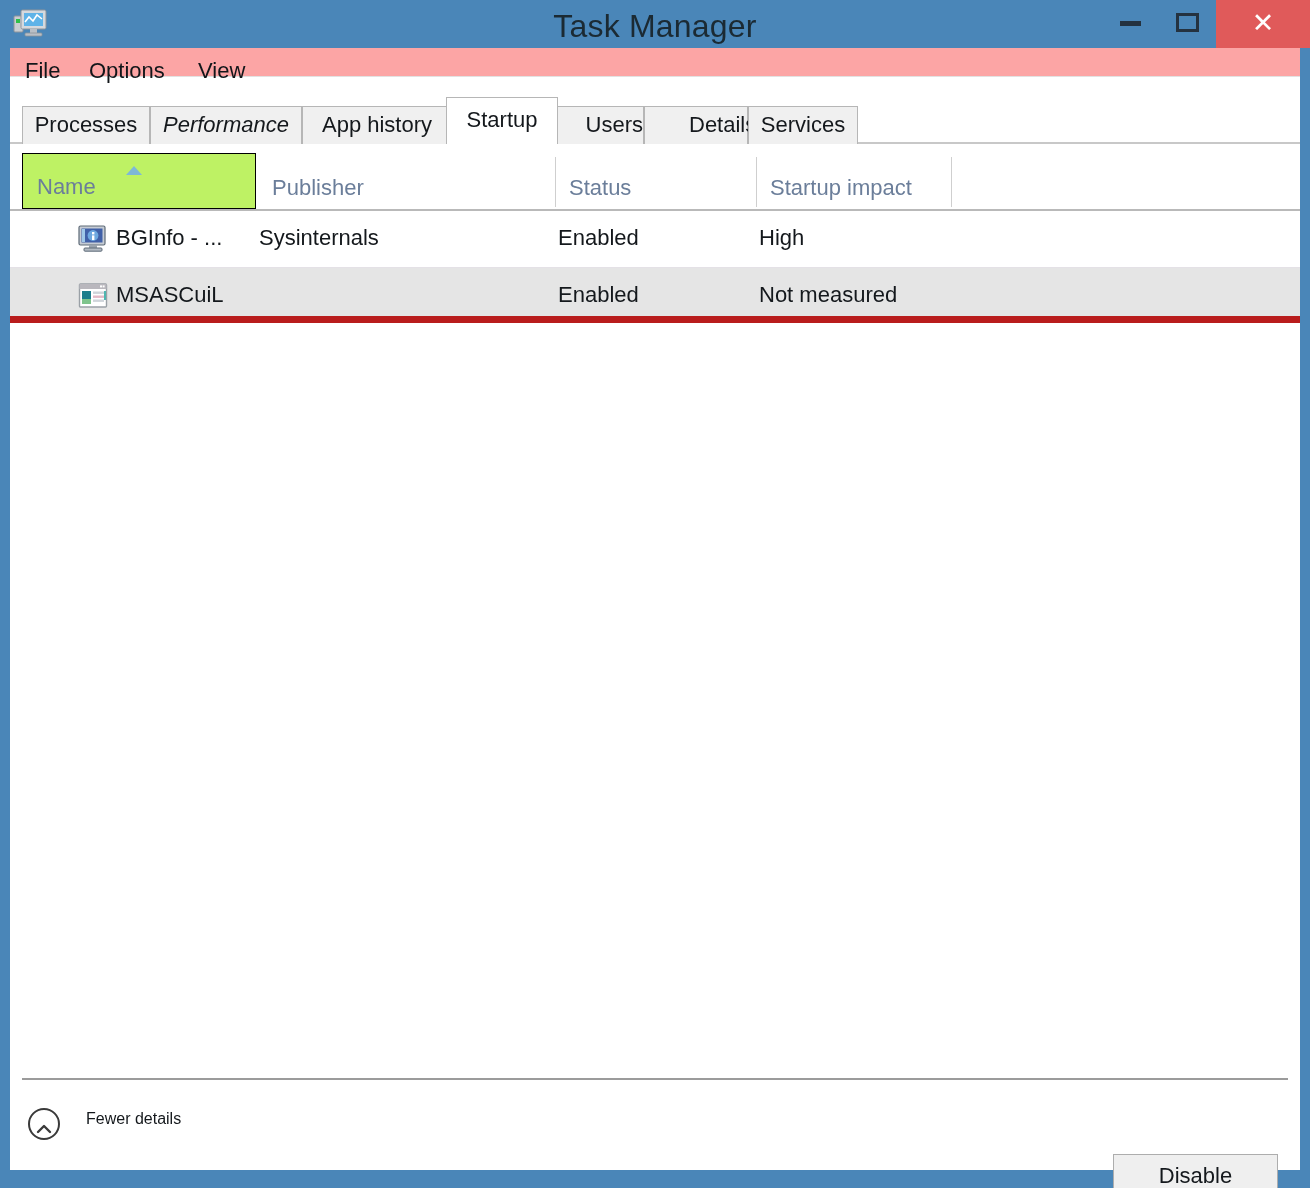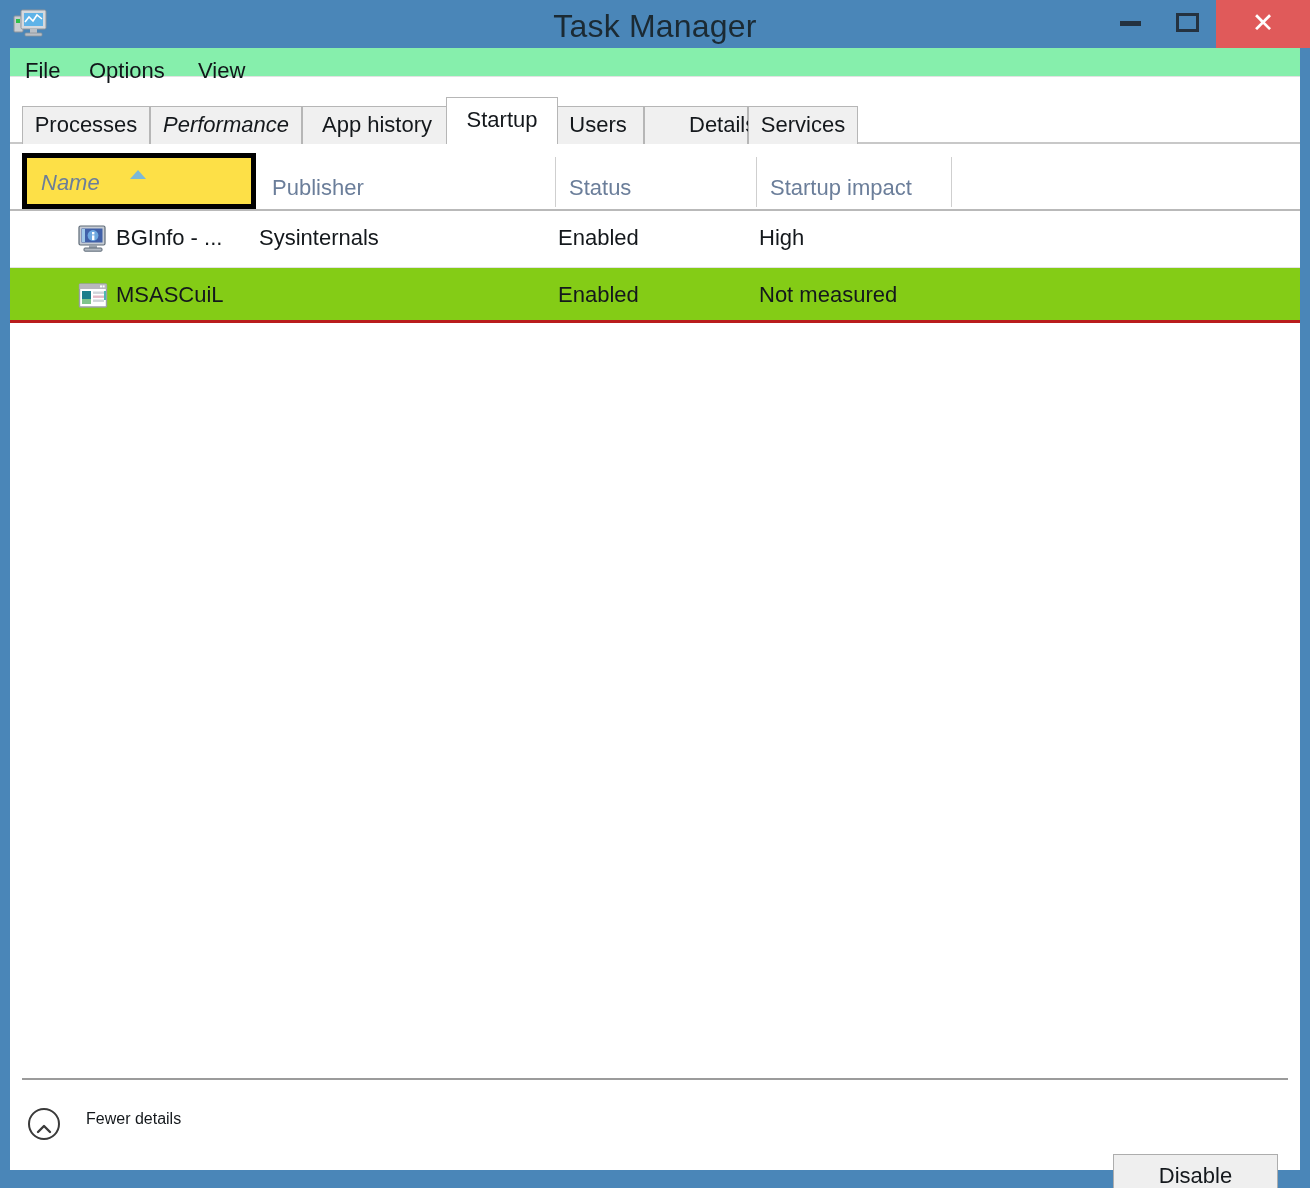--- a/index.html
+++ b/index.html
@@ -94,21 +94,21 @@
     background: #ffffff;
     box-sizing: border-box;
   }
 
   
   #menubar {
     position: absolute;
     left: 0; top: 0;
     width: 1290px;
     height: 29px;
-    background: #86efac;
+    background: #fca5a5;
     border-bottom: 1px solid #e2e2e2;
     box-sizing: border-box;
     padding-left: 30px;
   }
   .menu-item {
     position: absolute;
     top: 10px;
     font-size: 22px;
     color: #12161a;
     cursor: default;
@@ -179,23 +179,22 @@
   }
   .col-label {
     position: absolute;
     left: 14px;
     bottom: 8px;
     font-size: 22px;
     color: #6b7e9a;
     white-space: nowrap;
   }
   .col.sorted {
-    background: #fde047;
-    border: 5px solid #000000;
-    font-style: italic;
+    background: #bef264;
+    border: 1px solid #000000;
   }
   .col.divided::before {
     content: "";
     position: absolute;
     left: 0; top: 4px;
     width: 1px; height: 50px;
     background: #cfcfcf;
   }
   #sort-arrow {
     position: absolute;
@@ -216,23 +215,23 @@
   }
   .row {
     position: absolute;
     left: 0;
     width: 1290px;
     height: 56px;
     box-sizing: border-box;
     cursor: default;
   }
   .row.alt {
-    background: #84cc16;
+    background: #e5e5e5;
     border-top: 1px solid #e4e1e6;
-    border-bottom: 3px solid #b91c1c;
+    border-bottom: 7px solid #b91c1c;
   }
   .cell {
     position: absolute;
     top: 0;
     height: 56px;
     line-height: 54px;
     font-size: 22px;
     color: #14181c;
     white-space: nowrap;
     overflow: hidden;
@@ -347,21 +346,21 @@
       <span class="menu-item" id="menu-view">View</span>
     </div>
 
     <div id="tabstrip">
       <div id="tabstrip-baseline"></div>
 
       <div class="tab inactive" style="left:12px;  width:128px;">Processes</div>
       <div class="tab inactive" style="left:140px; width:152px;font-style:italic;">Performance</div>
       <div class="tab inactive" style="left:292px; width:150px;">App history</div>
       <div class="tab active" style="left:436px; width:112px;">Startup</div>
-      <div class="tab inactive" style="left:542px; width:92px;">Users</div>
+      <div class="tab inactive" style="left:542px; width:92px;text-align:right;">Users</div>
       <div class="tab inactive" style="left:634px; width:104px;padding-left:44px;">Details</div>
       <div class="tab inactive" style="left:738px; width:110px;">Services</div>
     </div>
 
     <div id="colheaders">
 
       <div class="col sorted" style="left:12px; width:234px;">
         <span class="col-label">Name</span>
         <span id="sort-arrow"></span>
       </div>

